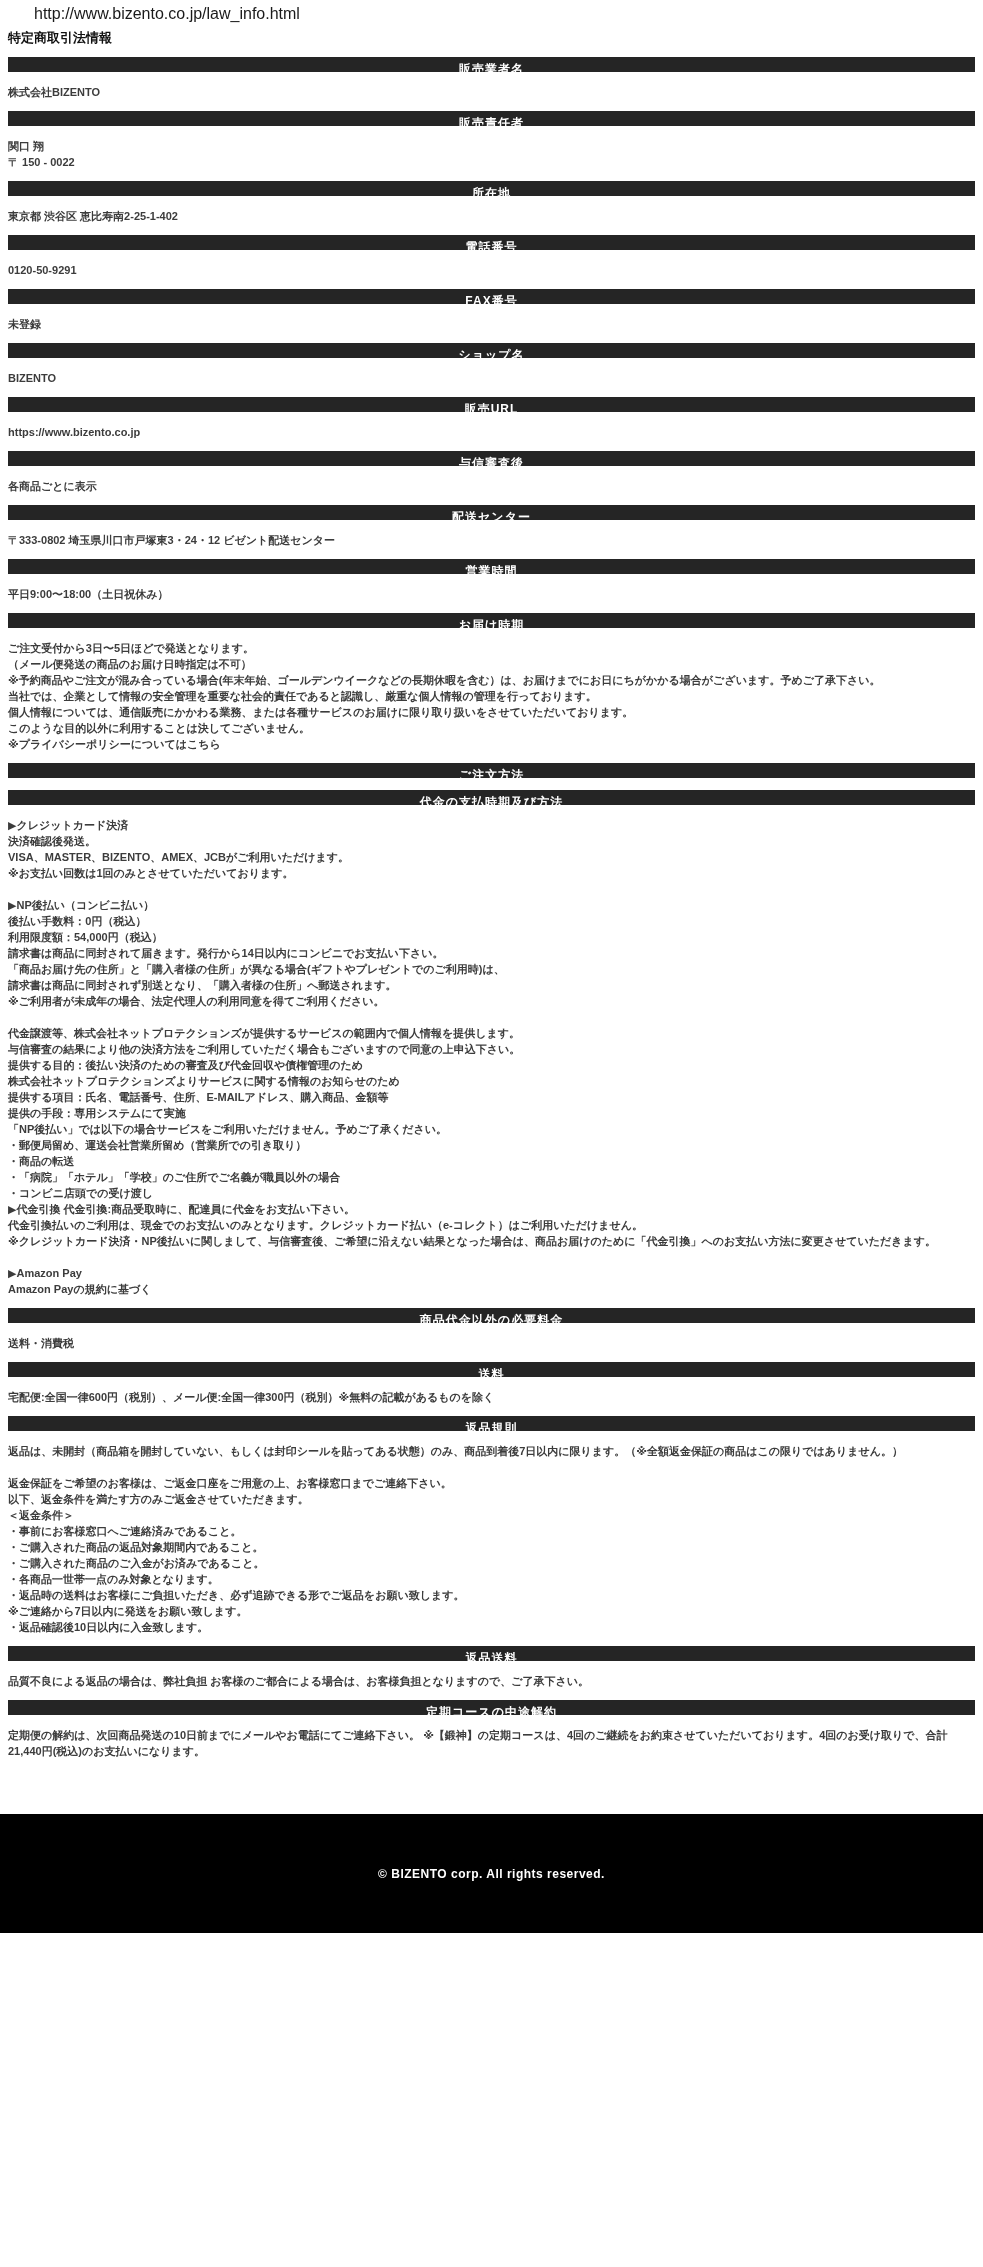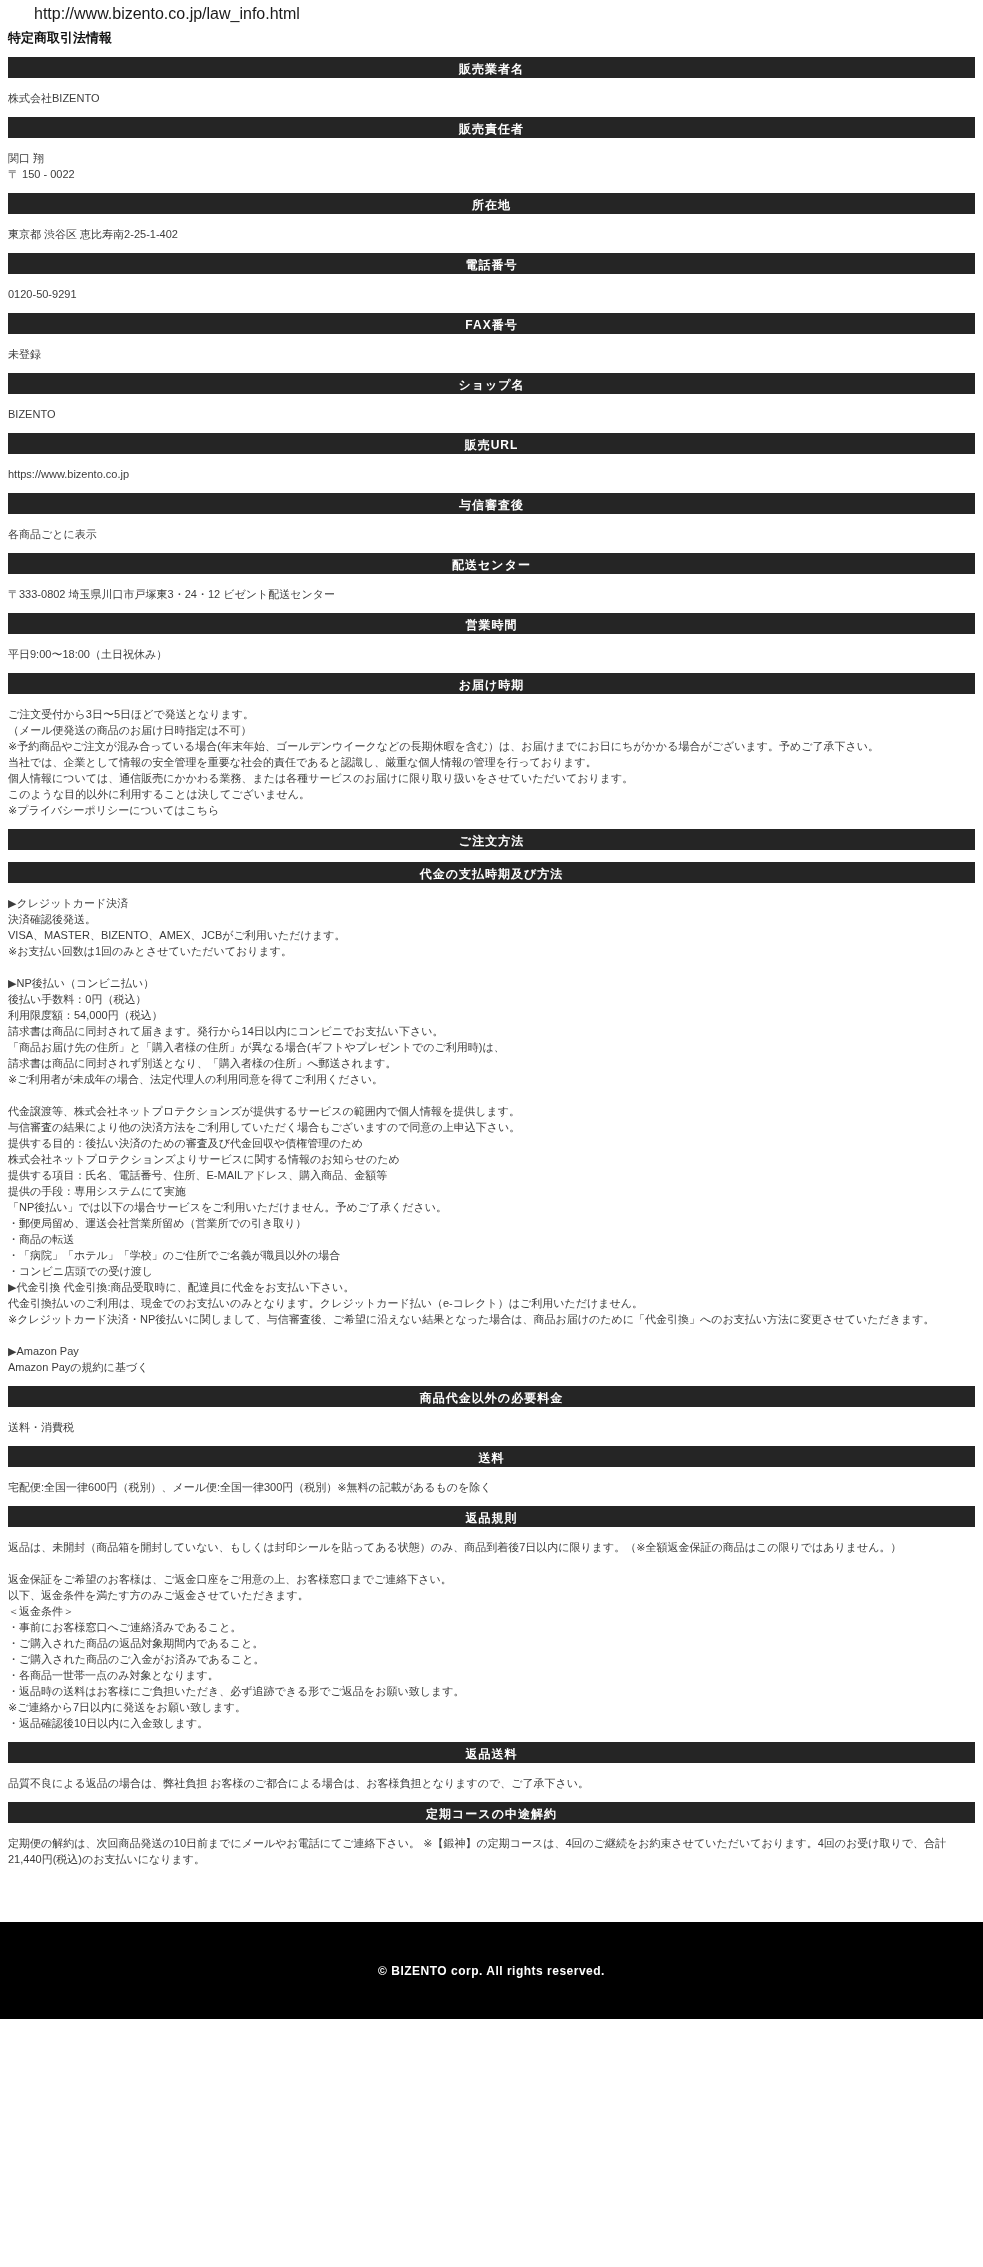--- a/index.html
+++ b/index.html
@@ -17,42 +17,42 @@
     padding-left: 26px;
   }
   .page-title {
     font-size: 13px;
     font-weight: bold;
     color: #111111;
     line-height: 16px;
     margin: 0 0 7px 0;
   }
   .bar {
-    height: 21px;
+    height: 15px;
     line-height: 25px;
     background: #252525;
     color: #ffffff;
     text-align: center;
     font-size: 12px;
     font-weight: bold;
     letter-spacing: 1px;
     margin: 11px 0 12px 0;
   }
-  .section-content { margin: 0; }
+  .section-content { margin: 0; font-weight: bold; }
   .line {
     font-size: 11px;
     line-height: 16px;
     min-height: 16px;
     color: #3c3c3c;
     white-space: pre-wrap;
   }
   .bottom-spacer { height: 55px; }
   .footer {
     background: #000000;
-    height: 97px;
+    height: 119px;
     display: flex;
     align-items: center;
     justify-content: center;
   }
   .copyright {
     color: #ffffff;
     font-size: 12px;
     font-weight: bold;
     letter-spacing: 0.5px;
   }

